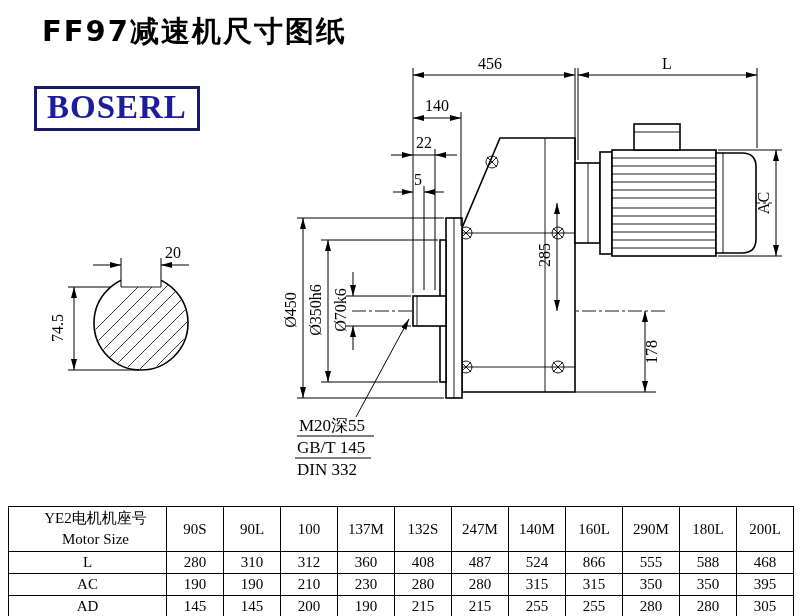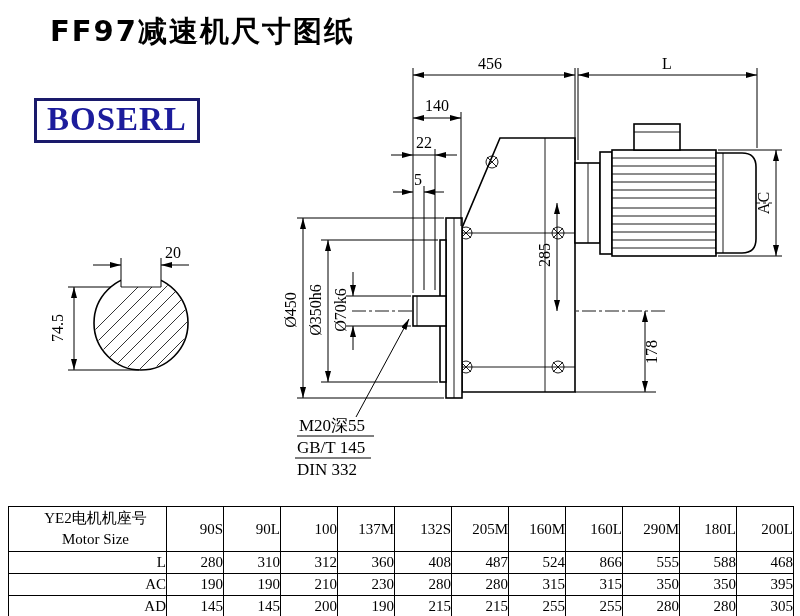--- a/index.html
+++ b/index.html
@@ -1,34 +1,34 @@
 <!DOCTYPE html>
 <html><head>
 <meta charset="utf-8">
 <style>
   html,body{margin:0;padding:0;background:#fff;}
   .page{position:relative;width:800px;height:616px;background:#fff;overflow:hidden;
         font-family:"Liberation Serif","DejaVu Serif",serif;color:#000;}
   .title{position:absolute;left:42px;top:12px;font-family:"DejaVu Sans","Liberation Sans",sans-serif;
-         font-size:29px;font-weight:bold;letter-spacing:2px;margin-left:8px;}
+         font-size:29px;font-weight:bold;letter-spacing:2px;}
   .logo{position:absolute;left:34px;top:86px;border:3px solid #1a1a6b;padding:0 10px 2px 10px;
         font-size:33px;font-weight:bold;color:#1c1c9c;background:#fff;
-        font-family:"Liberation Serif","DejaVu Serif",serif;letter-spacing:1px;margin-top:12px;}
+        font-family:"Liberation Serif","DejaVu Serif",serif;letter-spacing:1px;}
   svg{position:absolute;left:0;top:0;}
   .thick{stroke:#000;stroke-width:1.6;fill:none;}
   .fillw{fill:#fff;}
   .thin{stroke:#000;stroke-width:0.9;fill:none;}
   .dim,.ext{stroke:#000;stroke-width:1;fill:none;}
   .cl{stroke:#000;stroke-width:0.9;stroke-dasharray:14 3 3 3;fill:none;}
   .hatch line{stroke:#000;stroke-width:0.8;}
   text.dimtext{font-size:16px;fill:#000;font-family:"Liberation Serif","DejaVu Serif",serif;}
   text.note{font-size:17px;fill:#000;font-family:"Liberation Serif","DejaVu Serif",serif;}
   .sizetable{position:absolute;left:8px;top:506px;border-collapse:collapse;table-layout:fixed;
              width:785px;font-size:15px;background:#fff;}
-  .sizetable td{border:1px solid #000;text-align:right;padding:0;height:21px;
+  .sizetable td{border:1px solid #000;text-align:center;padding:0;height:21px;
                 overflow:hidden;white-space:nowrap;font-weight:normal;}
   .sizetable tr.hrow td{height:44px;}
   .sizetable td.hcell{text-align:center;padding-left:16px;line-height:1.4;}
 </style>
 </head>
 <body>
 
 <div class="page">
 
   <svg width="800" height="505" viewBox="0 0 800 505">
@@ -226,22 +226,22 @@
       <tr class="hrow">
         <td class="hcell">
           <div>YE2电机机座号</div>
           <div>Motor Size</div>
         </td>
         <td>90S</td>
         <td>90L</td>
         <td>100</td>
         <td>137M</td>
         <td>132S</td>
-        <td>205M</td>
-        <td>160M</td>
+        <td>247M</td>
+        <td>140M</td>
         <td>160L</td>
         <td>290M</td>
         <td>180L</td>
         <td>200L</td>
       </tr>
       <tr>
         <td>L</td>
         <td>280</td>
         <td>310</td>
         <td>312</td>

